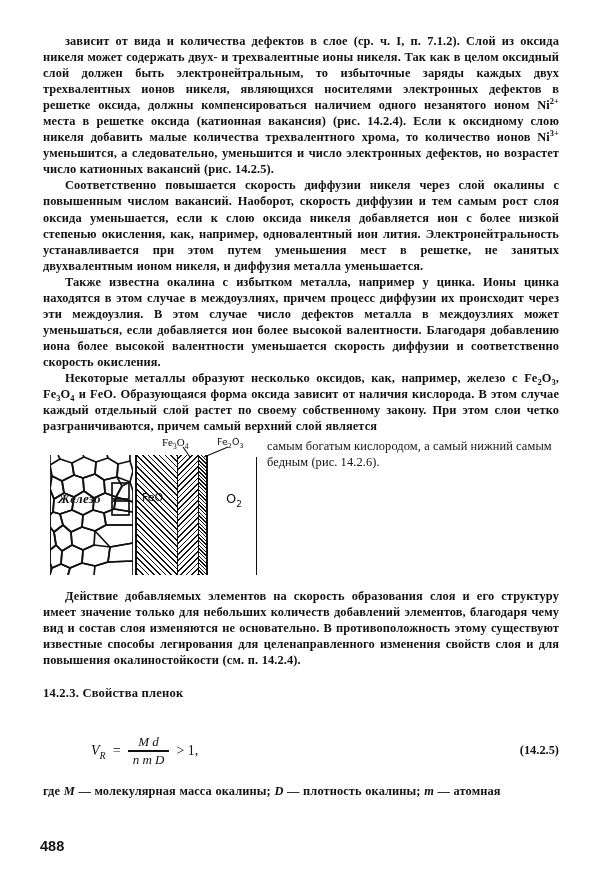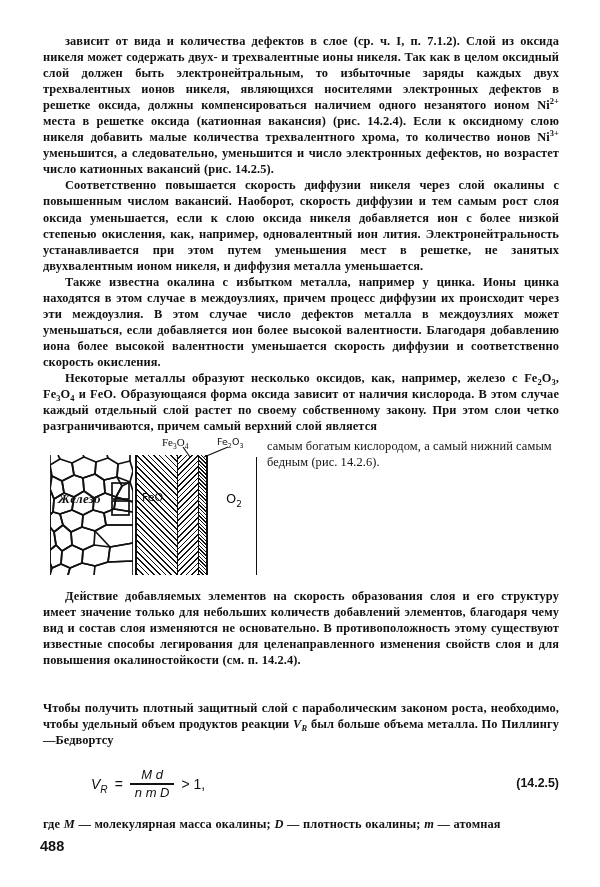--- a/index.html
+++ b/index.html
@@ -173,21 +173,21 @@
   h3.section {
     margin: 0;
     font-size: 12.6px;
     font-weight: bold;
     letter-spacing: 0.2px;
   }
 
   .formula {
     position: relative;
     height: 46px;
-    font-family: Liberation Sans, sans-serif;
+    font-family: Liberation Serif, serif;
   }
   .formula .fml {
     position: absolute;
     left: 48px;
     top: 6px;
     font-size: 14px;
     display: flex;
     align-items: center;
     gap: 7px;
   }
@@ -327,26 +327,24 @@
     </div>
   </div>
 
 
   <div class="lower">
 
     <p class="para">Действие добавляемых элементов на скорость образования слоя и его структуру имеет значение только для небольших количеств добавлений элементов, благодаря чему вид и состав слоя изменяются не основательно. В противоположность этому существуют известные способы легирования для целенаправленного изменения свойств слоя и для повышения окалиностойкости (см. п. 14.2.4).</p>
 
     <div class="spacer-18"></div>
 
+    <h3 class="section">14.2.3. Свойства пленок</h3>
 
     <div class="spacer-14"></div>
 
-    <p class="para noindent">Чтобы получить плотный защитный слой с параболическим законом роста,
-      необходимо, чтобы удельный объем продуктов реакции <i>V<sub>R</sub></i> был больше объема
-      металла. По Пиллингу—Бедвортсу</p>
 
     <div class="spacer-14"></div>
 
     <div class="formula">
       <div class="fml">
         <span class="vr">V<sub>R</sub></span>
         <span>=</span>
         <span class="frac">
           <span class="num2">M d</span>
           <span class="bar"></span>

